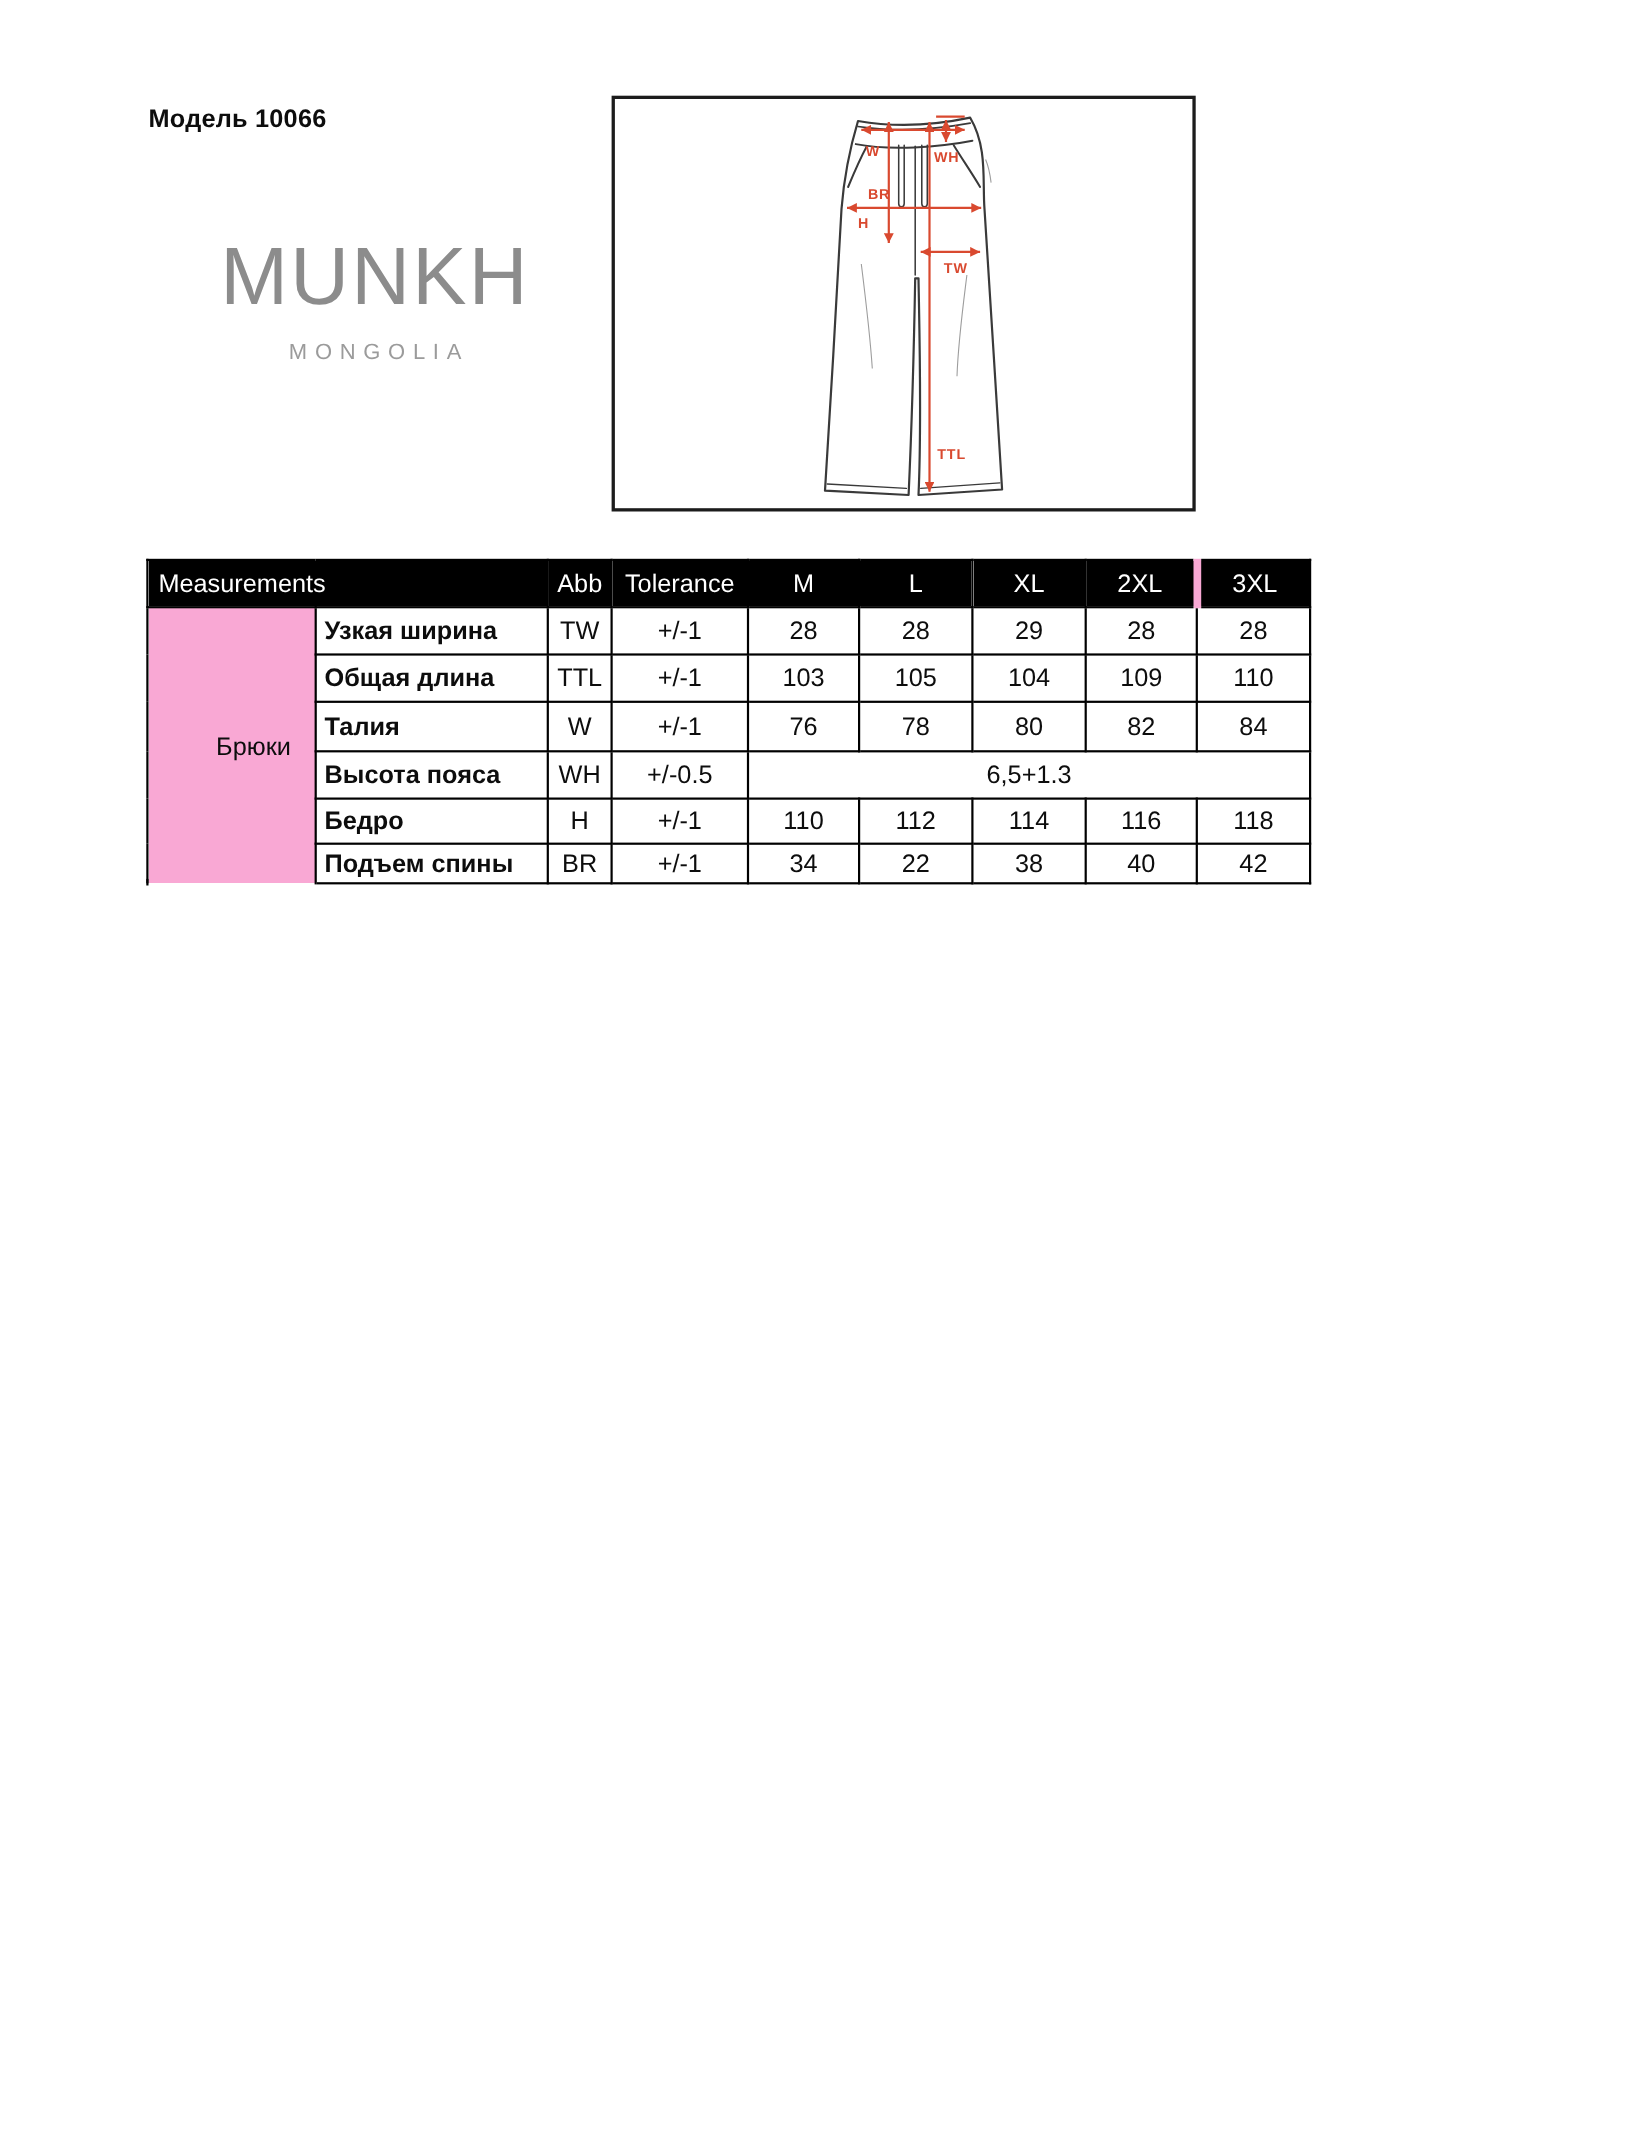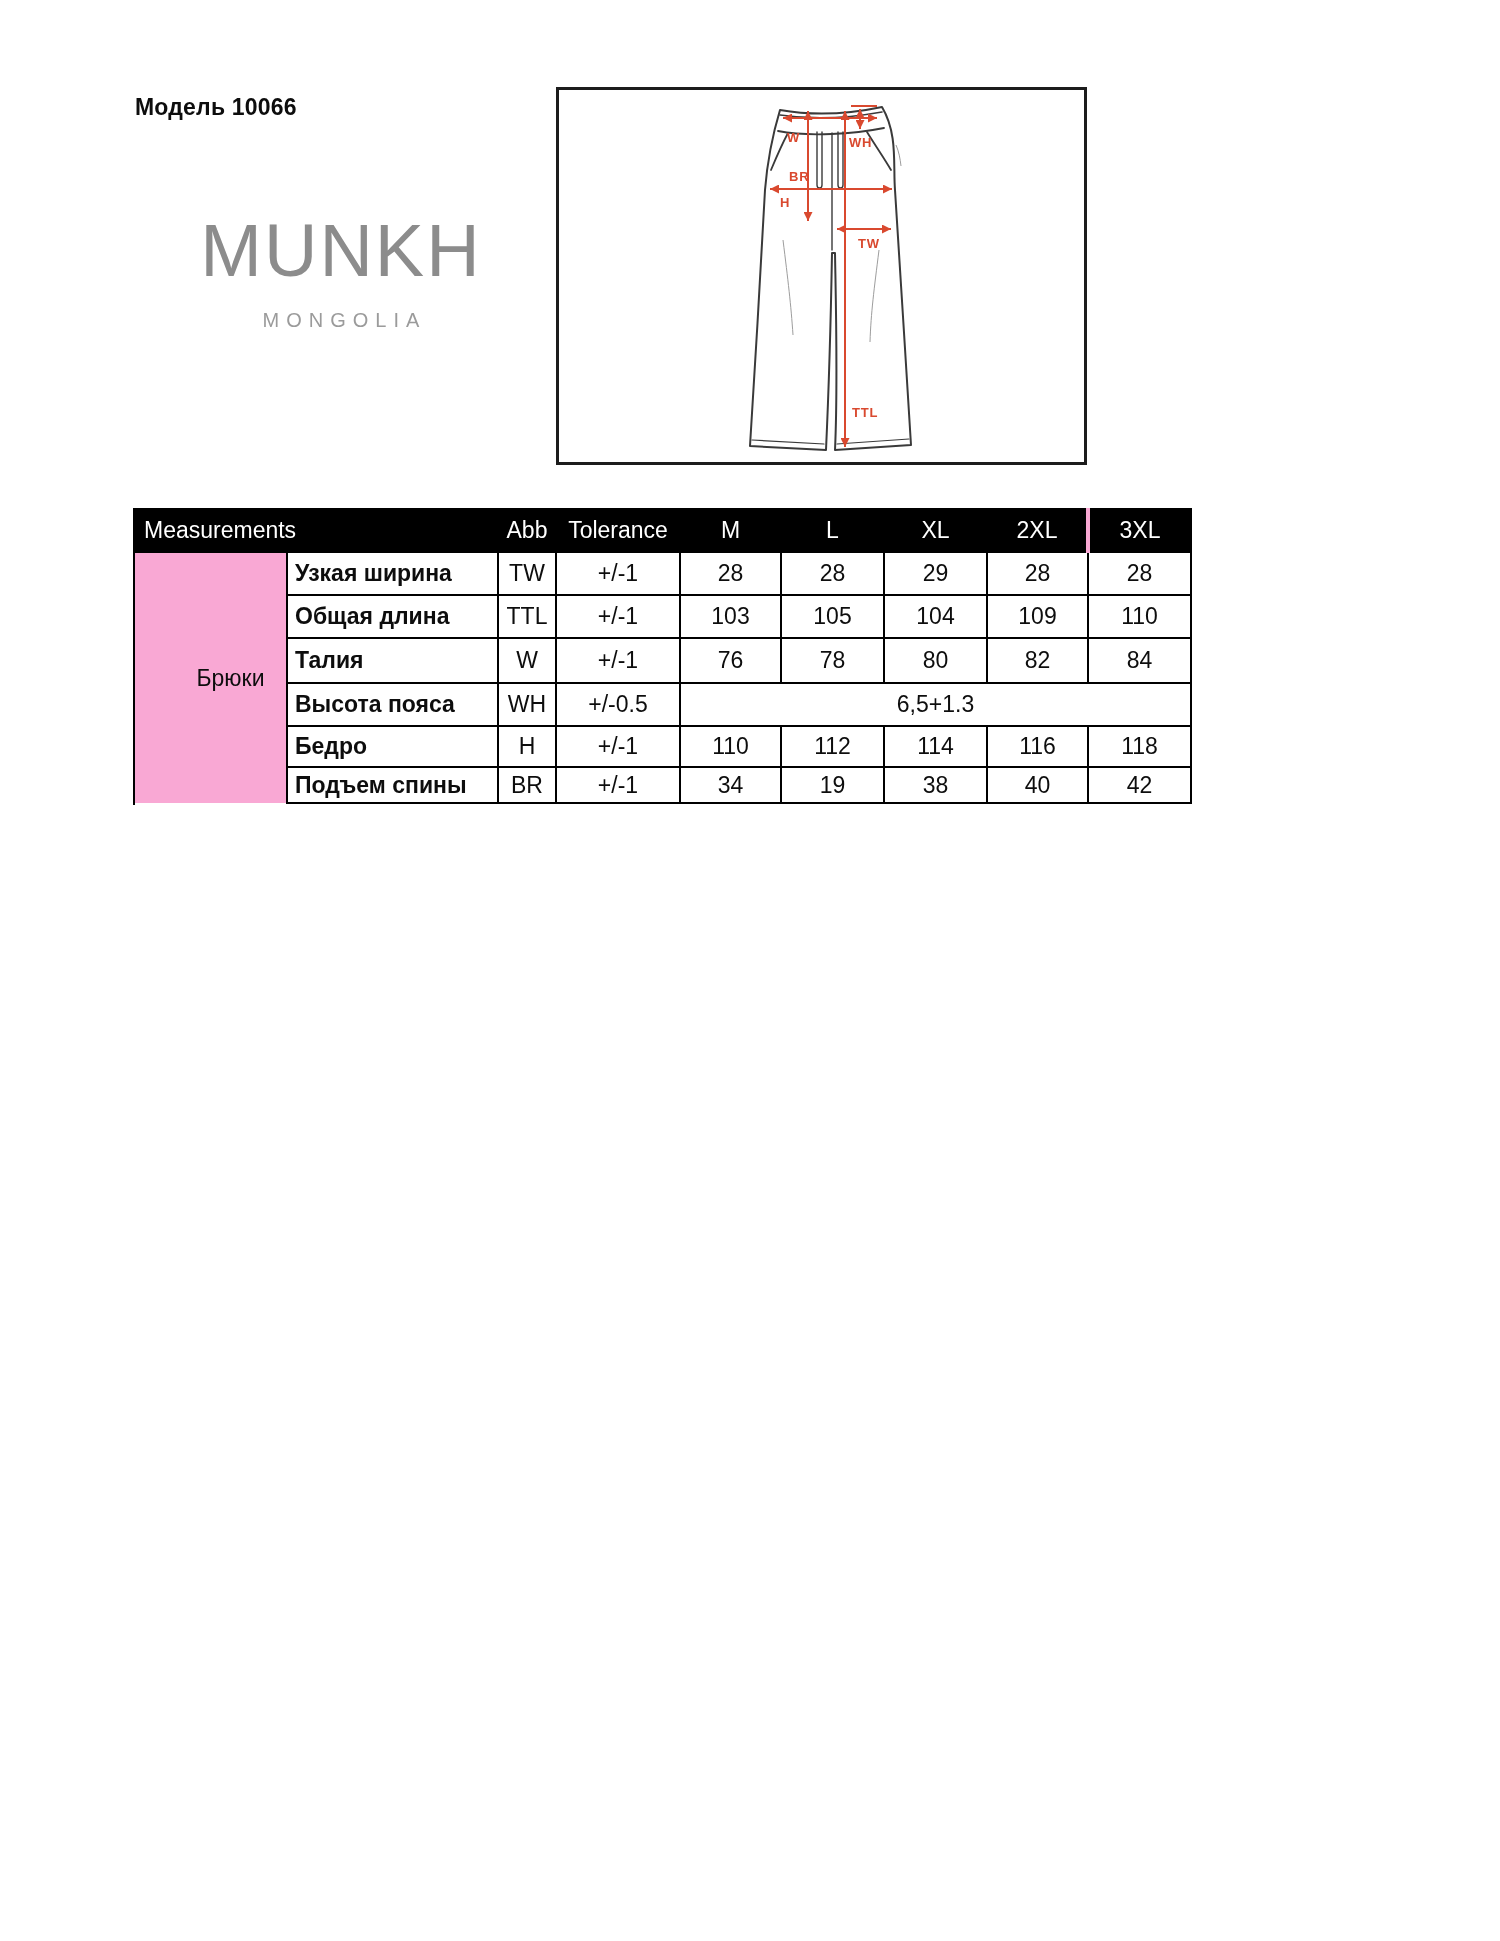--- a/index.html
+++ b/index.html
@@ -72,21 +72,21 @@
     color:var(--header_text);
     font-weight:400;
     height:41px;
     border-color:var(--header_bg);
   }
   .spec-table thead th.th-measurements{
     text-align:left;
     padding-left:9px;
   }
   .spec-table thead th.th-3xl{
-    border-left:4px solid #f9a8d4;
+    border-left:7px solid #f9a8d4;
     box-shadow:0 -4px 0 0 var(--header_bg);
   }
   .spec-table td.name-cell{
     text-align:left;
     padding-left:7px;
     font-weight:bold;
   }
   .spec-table td.group-cell{
     border-bottom:none;
     background:#f9a8d4;
@@ -240,21 +240,21 @@
           <td>112</td>
           <td>114</td>
           <td>116</td>
           <td>118</td>
         </tr>
         <tr style="height: 36px;">
           <td class="name-cell">Подъем спины</td>
           <td>BR</td>
           <td>+/-1</td>
           <td>34</td>
-          <td>19</td>
+          <td>22</td>
           <td>38</td>
           <td>40</td>
           <td>42</td>
         </tr>
       </tbody>
   </table>
 
   <div class="col1-hang"></div>
 
 </div>

